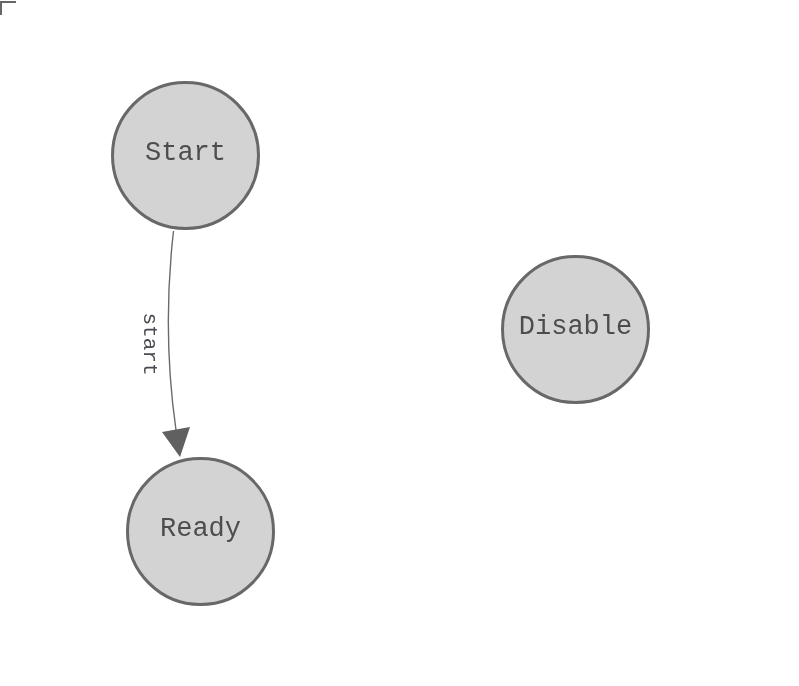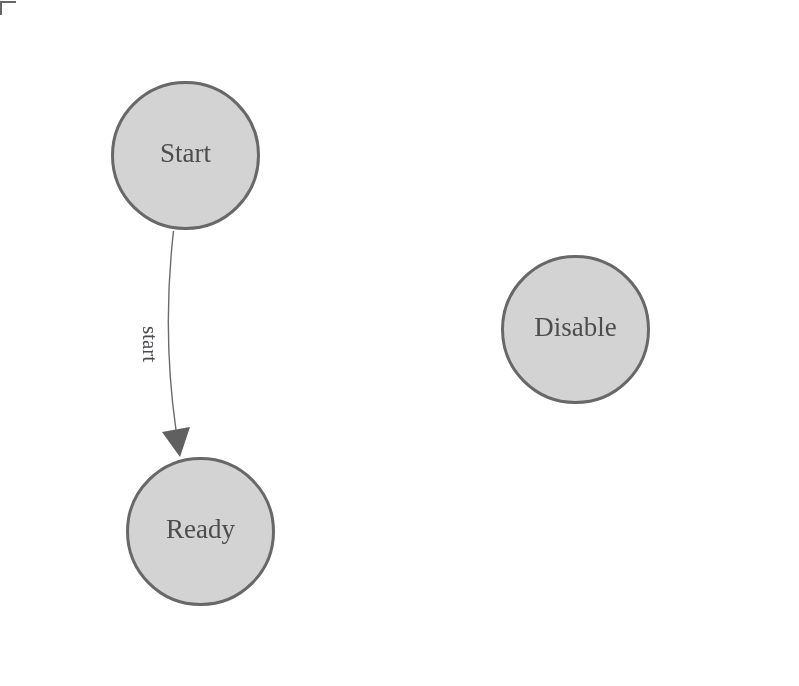--- a/index.html
+++ b/index.html
@@ -16,20 +16,21 @@
   html, body {
     width: 799px; height: 686px;
     background: var(--canvas-bg);
     overflow: hidden;
     font-family: "Liberation Serif", "DejaVu Serif", serif;
   }
   .canvas {
     position: relative;
     width: 799px; height: 686px;
     background: var(--canvas-bg);
+    font-family: Liberation Mono, monospace;
   }
   .corner-mark {
     position: absolute;
     left: 0; top: 1px;
     width: 16px; height: 14px;
     border-left: 2px solid var(--corner-mark);
     border-top: 2px solid var(--corner-mark);
   }
   .edge-layer {
     position: absolute;

